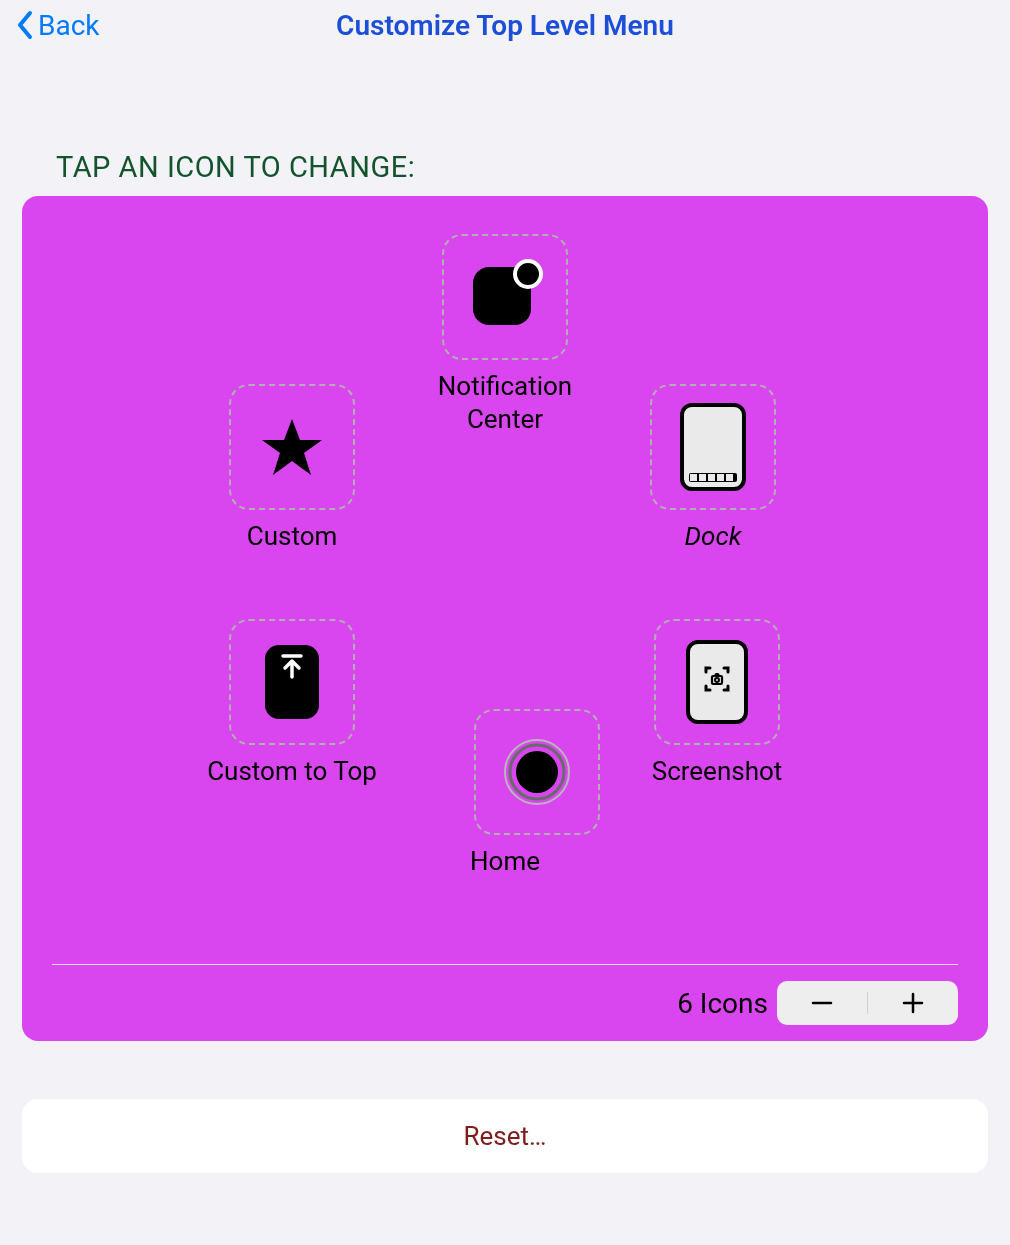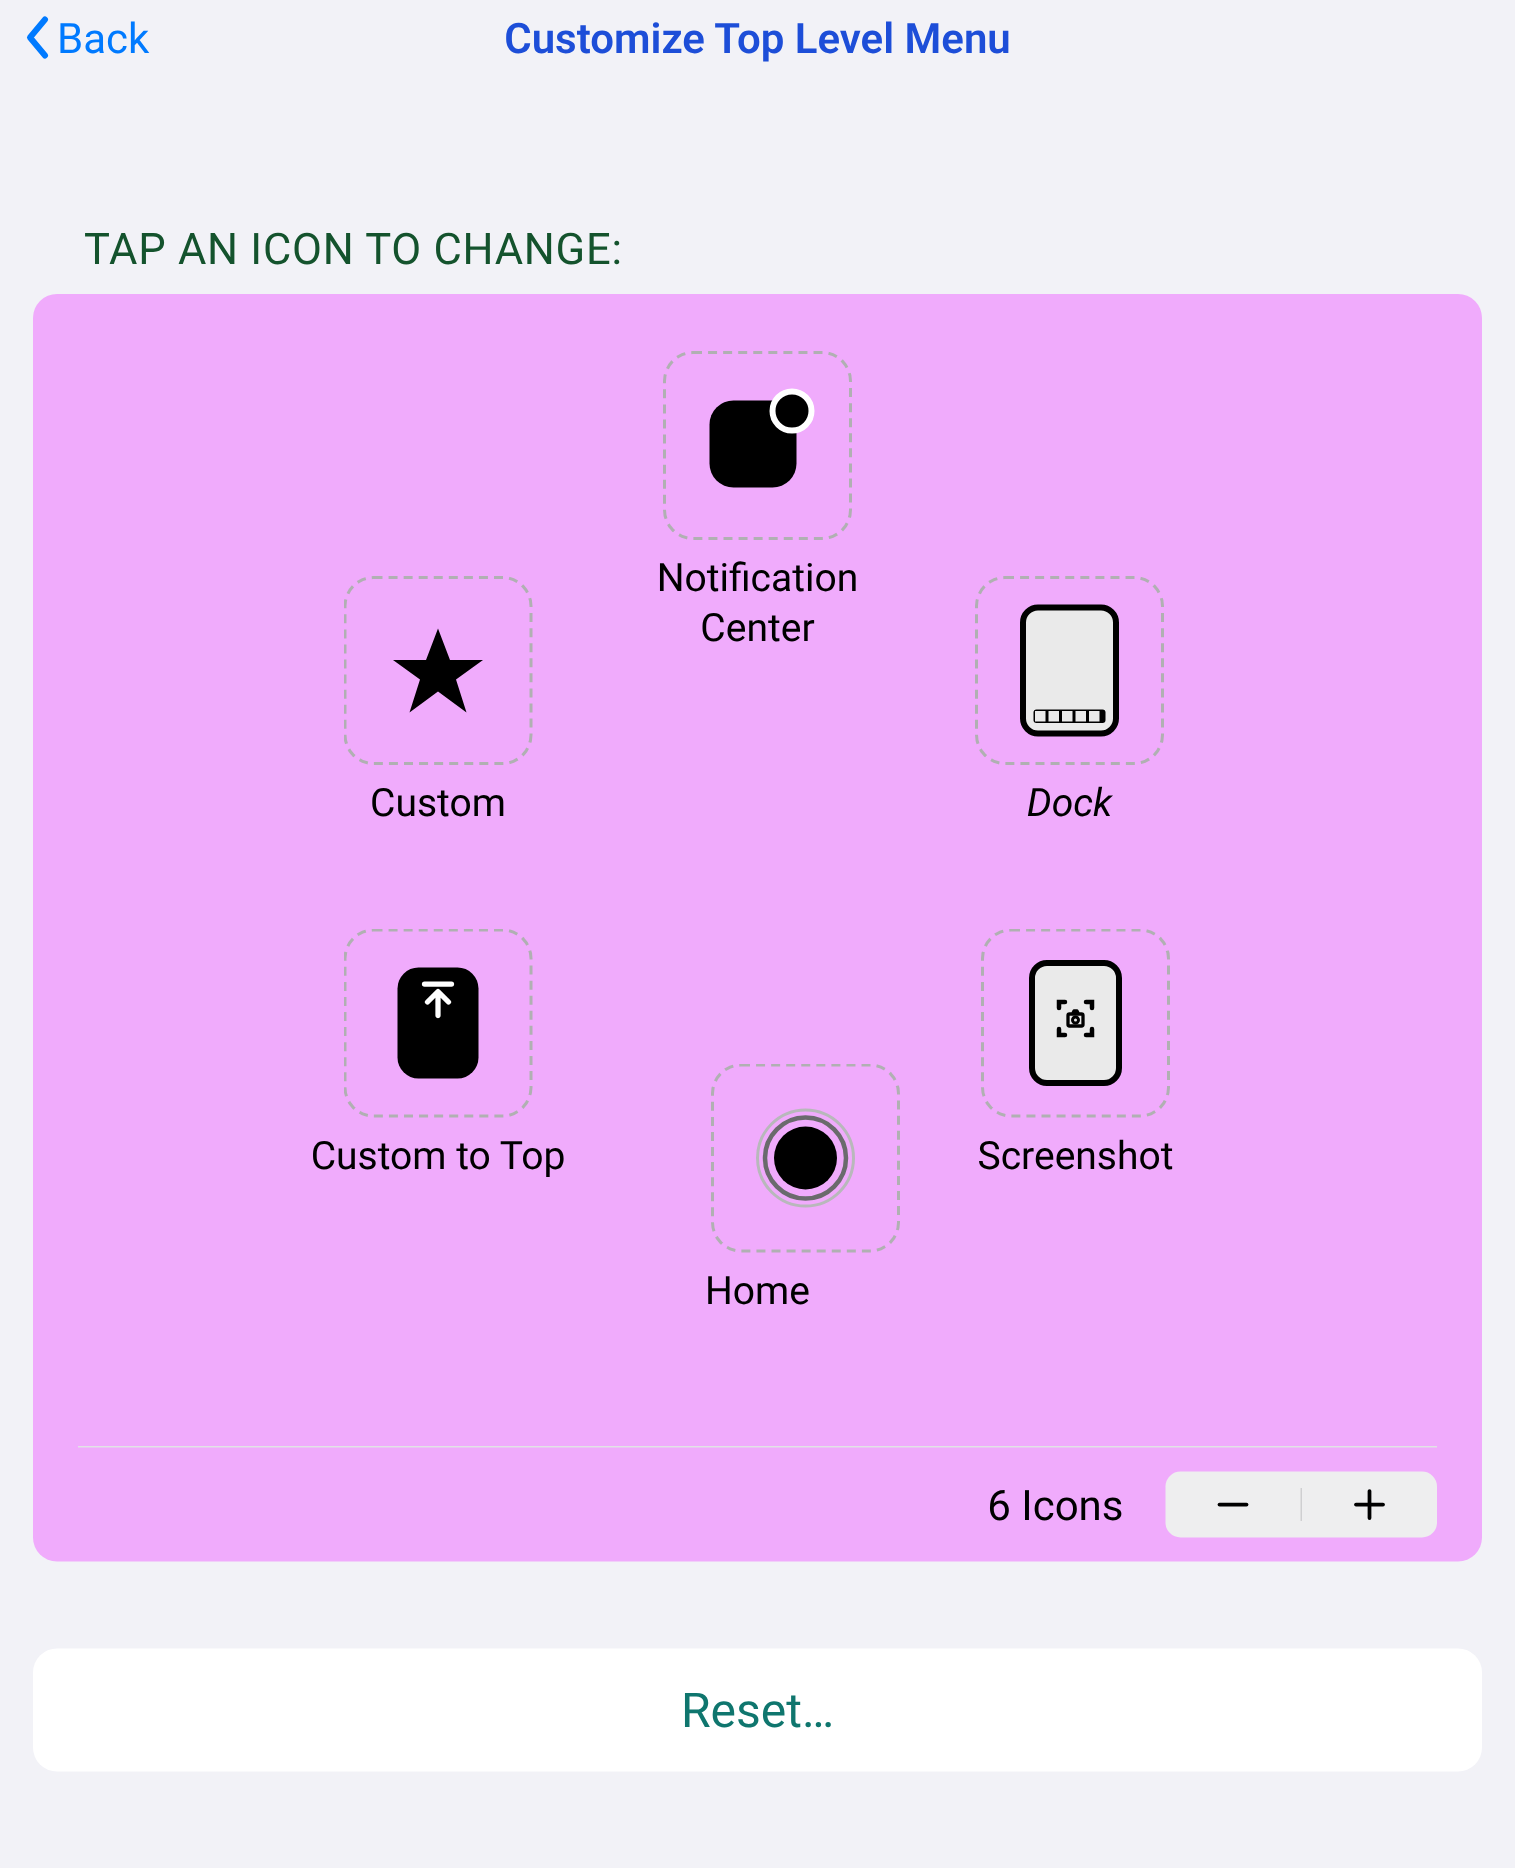--- a/index.html
+++ b/index.html
@@ -40,21 +40,21 @@
       font-weight: 600;
       color: #1d4ed8;
     }
     .section-header {
       font-size: 29px;
       color: #14532d;
       letter-spacing: 0.5px;
       margin: 100px 0 12px 56px;
     }
     .card {
-      background: #f0abfc;
+      background: #d946ef;
       border-radius: 16px;
       margin: 0 22px;
       padding-top: 38px;
       padding-bottom: 0;
       position: relative;
     }
     .icon-grid {
       position: relative;
       width: 100%;
       height: 730px;
@@ -92,21 +92,21 @@
     .pos-right-2 { left: 600px; top: 385px; }
     .pos-bottom { left: 388px; top: 475px; align-items: flex-end; }
 
     .card-footer {
       border-top: 1px solid #e2e2e5;
       margin: 0 30px;
       padding: 16px 0;
       display: flex;
       align-items: center;
       justify-content: flex-end;
-      gap: 28px;
+      gap: 9px;
     }
     .icon-count {
       font-size: 28px;
       color: #000;
     }
     .stepper {
       display: flex;
       align-items: center;
       background: #eeeeef;
       border-radius: 10px;
@@ -129,22 +129,22 @@
     }
     .reset-card {
       background: #fff;
       border-radius: 16px;
       margin: 58px 22px 0 22px;
       padding: 22px 0;
       text-align: center;
       cursor: pointer;
     }
     .reset-text {
-      color: #0f766e;
-      font-size: 32px;
+      color: #7f1d1d;
+      font-size: 26px;
     }
     svg { display: block; }
   </style>
 </head>
 <body>
 
 <div class="nav-bar">
   <div class="back-btn">
     <span class="back-chevron">
       <svg width="18" height="30" viewBox="0 0 18 30">

